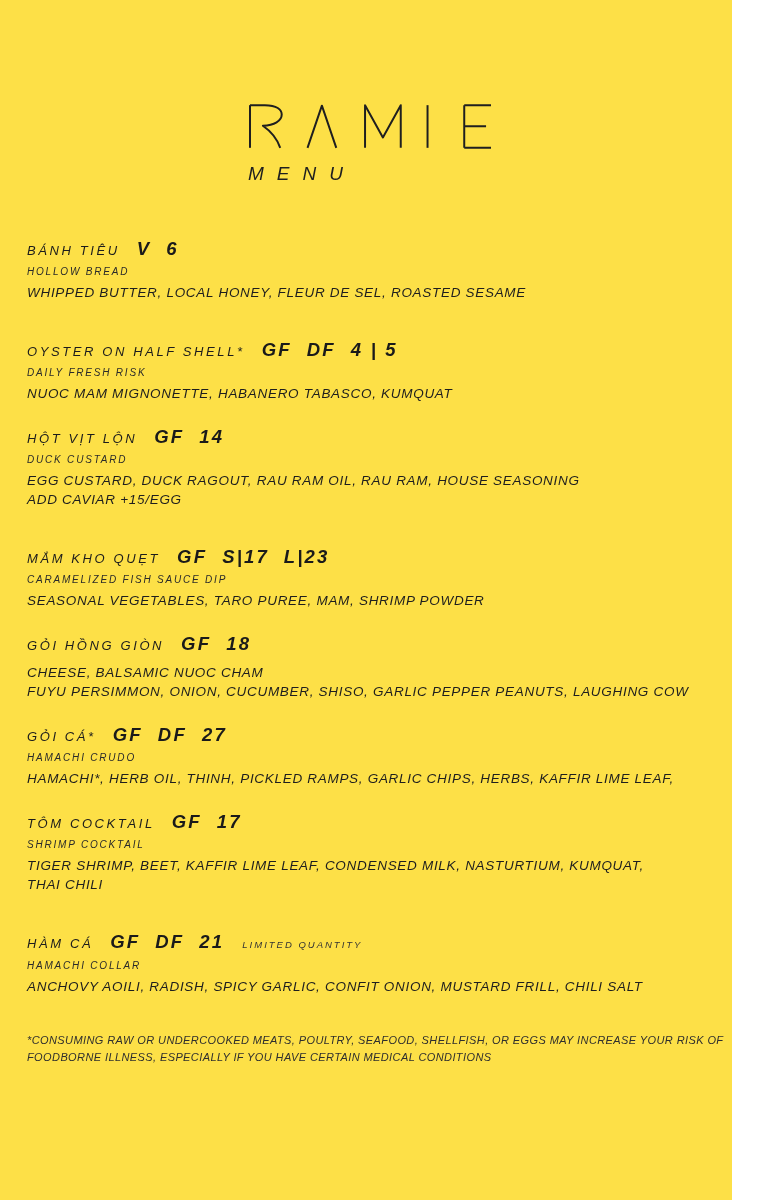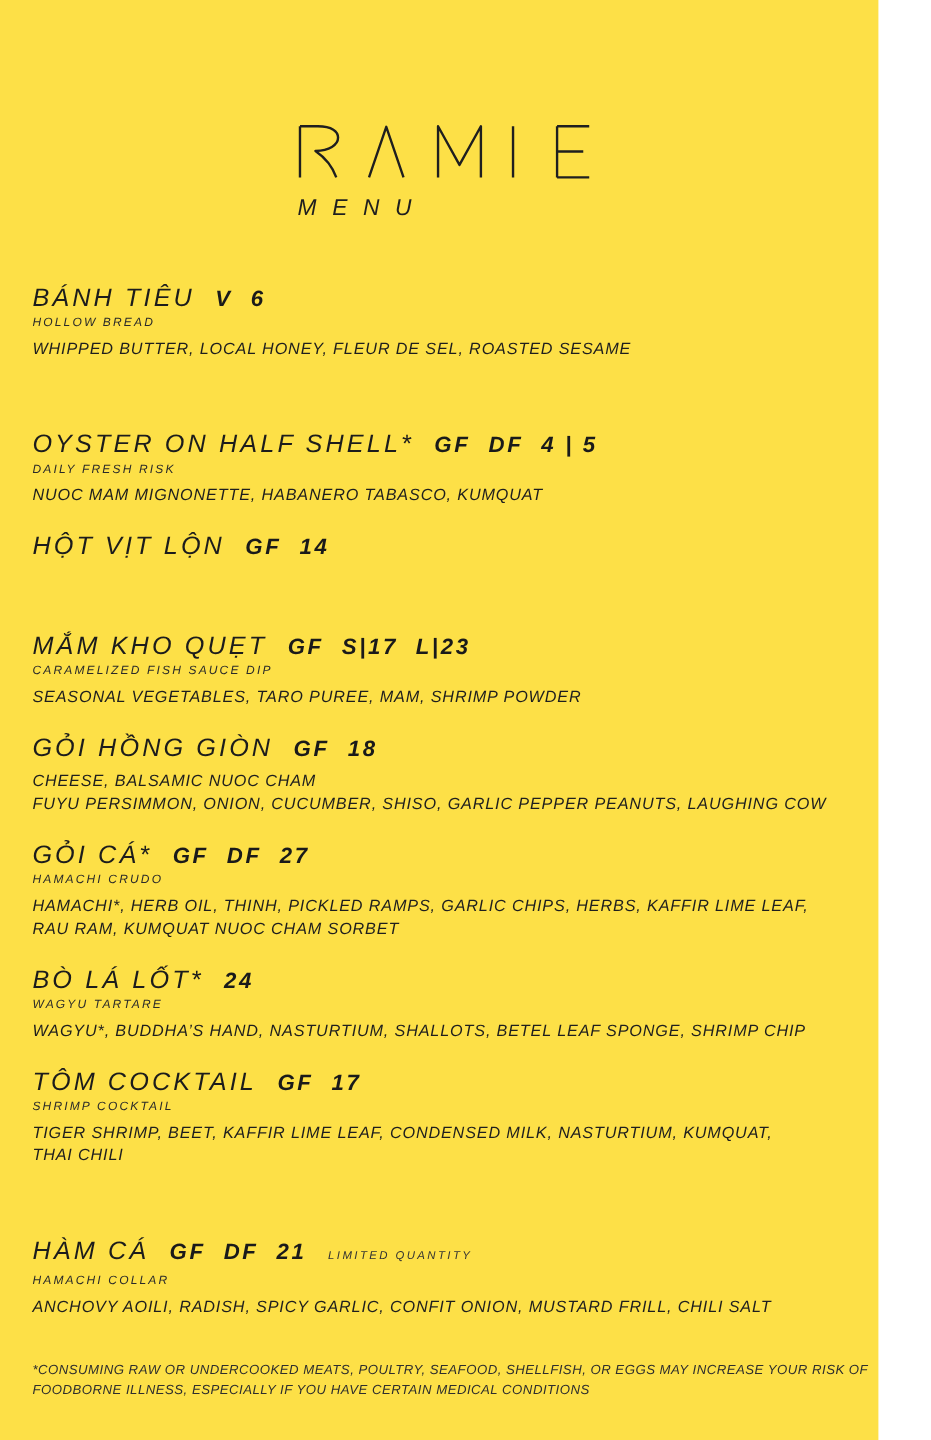--- a/index.html
+++ b/index.html
@@ -29,31 +29,31 @@
   .logo-sub {
     margin-top: 13px;
     font-size: 19px;
     letter-spacing: 13px;
     font-weight: 400;
     color: #1f1f1f;
   }
 
   
   .menu { margin-top: 52px; }
-  .menu-group + .menu-group { margin-top: 59px; }
+  .menu-group + .menu-group { margin-top: 36px; }
   .menu-item + .menu-item { margin-top: 22px; }
 
   .item-title {
     display: flex;
     align-items: baseline;
     white-space: nowrap;
     line-height: 24px;
   }
   .dish-name {
-    font-size: 21px;
+    font-size: 13px;
     letter-spacing: 2.6px;
     font-weight: 400;
     color: #1c1c1c;
     margin-right: 17px;
   }
   .dish-tags { display: contents; }
   .tag {
     font-size: 18.5px;
     font-weight: 700;
     letter-spacing: 2.2px;
@@ -153,20 +153,25 @@
             <div class="desc-line">NUOC MAM MIGNONETTE, HABANERO TABASCO, KUMQUAT</div>
           </div>
   </article>
         <article class="menu-item">
     <div class="item-title">
       <span class="dish-name">HỘT VỊT LỘN</span>
       <span class="dish-tags"><span class="tag">GF</span></span>
       <span class="dish-price">14</span>
 
     </div>
+    <div class="dish-subtitle">DUCK CUSTARD</div>
+    <div class="dish-desc">
+            <div class="desc-line">EGG CUSTARD, DUCK RAGOUT, RAU RAM OIL, RAU RAM, HOUSE SEASONING</div>
+            <div class="desc-line">ADD CAVIAR +15/EGG</div>
+          </div>
   </article>
       </section>
       <section class="menu-group">
         <article class="menu-item">
     <div class="item-title">
       <span class="dish-name">MẮM KHO QUẸT</span>
       <span class="dish-tags"><span class="tag">GF</span></span>
       <span class="dish-price">S|17  L|23</span>
 
     </div>
@@ -190,33 +195,20 @@
         <article class="menu-item">
     <div class="item-title">
       <span class="dish-name">GỎI CÁ*</span>
       <span class="dish-tags"><span class="tag">GF</span><span class="tag">DF</span></span>
       <span class="dish-price">27</span>
 
     </div>
     <div class="dish-subtitle">HAMACHI CRUDO</div>
     <div class="dish-desc">
             <div class="desc-line">HAMACHI*, HERB OIL, THINH, PICKLED RAMPS, GARLIC CHIPS, HERBS, KAFFIR LIME LEAF,</div>
-            <div class="desc-line">RAU RAM, KUMQUAT NUOC CHAM SORBET</div>
-          </div>
-  </article>
-        <article class="menu-item">
-    <div class="item-title">
-      <span class="dish-name">BÒ LÁ LỐT*</span>
-      <span class="dish-tags"></span>
-      <span class="dish-price">24</span>
-
-    </div>
-    <div class="dish-subtitle">WAGYU TARTARE</div>
-    <div class="dish-desc">
-            <div class="desc-line">WAGYU*, BUDDHA’S HAND, NASTURTIUM, SHALLOTS, BETEL LEAF SPONGE, SHRIMP CHIP</div>
           </div>
   </article>
         <article class="menu-item">
     <div class="item-title">
       <span class="dish-name">TÔM COCKTAIL</span>
       <span class="dish-tags"><span class="tag">GF</span></span>
       <span class="dish-price">17</span>
 
     </div>
     <div class="dish-subtitle">SHRIMP COCKTAIL</div>

